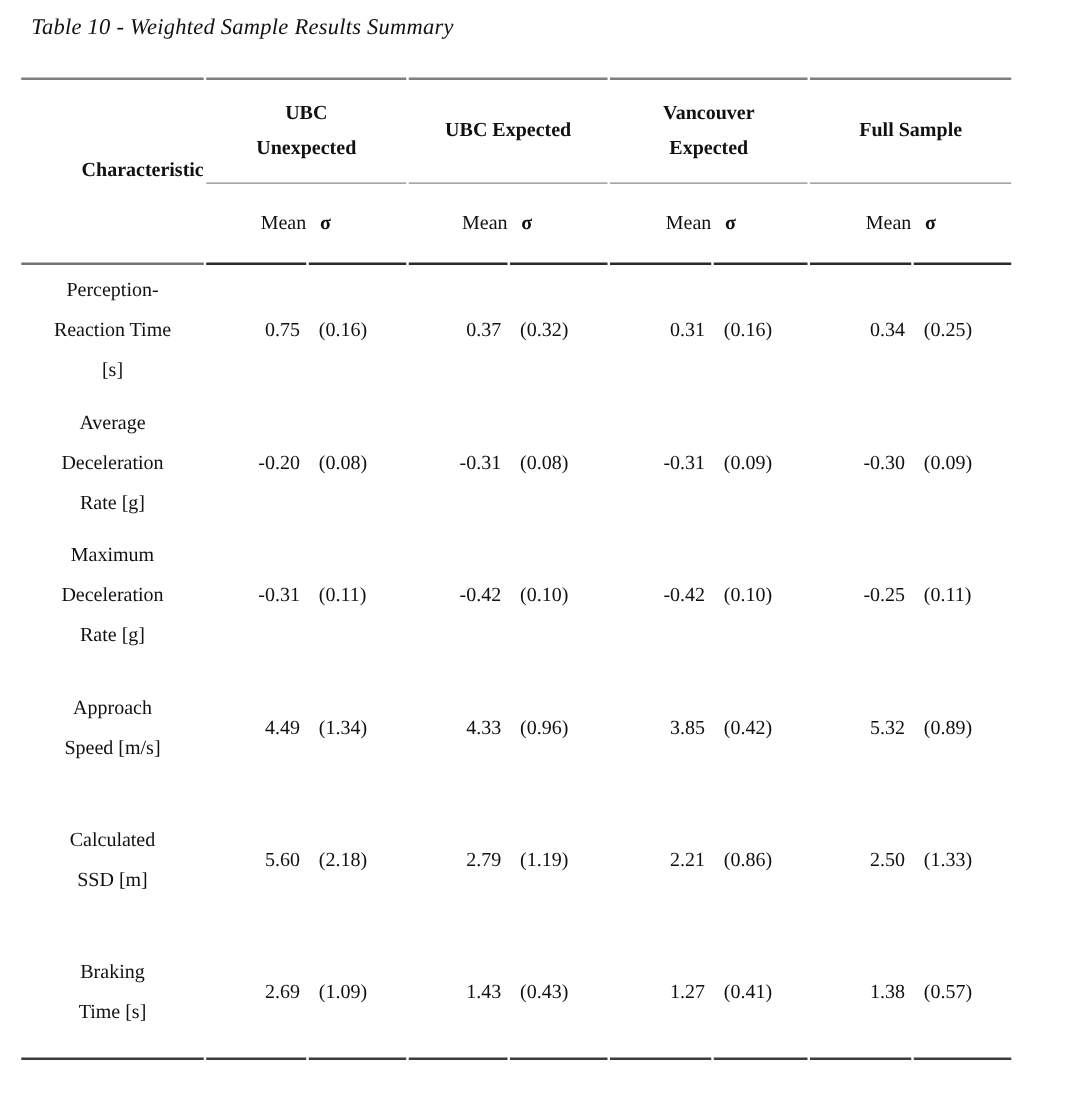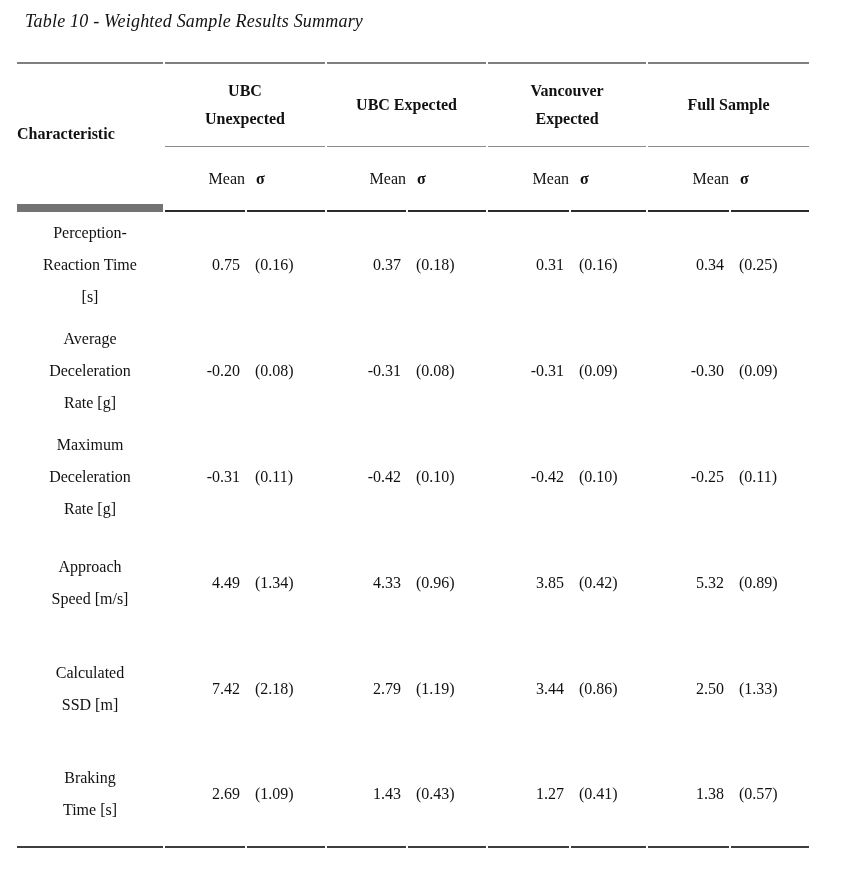--- a/index.html
+++ b/index.html
@@ -35,23 +35,23 @@
     padding: 0;
     vertical-align: middle;
     box-sizing: border-box;
     font-size: 16px;
     overflow: hidden;
   }
   
   tr.group-row td { border-top: 2px solid #7f7f7f; }
   td.char-head {
     height: 150px; 
-    text-align: left;
+    text-align: right;
     font-weight: bold;
-    border-bottom: 8px solid #737373;
+    border-bottom: 2px solid #737373;
     white-space: pre-line;
   }
   td.group-head {
     height: 85px;
     text-align: center;
     font-weight: bold;
     line-height: 28px;
     border-bottom: 1px solid #8a8a8a;
     white-space: pre-line;
   }
@@ -109,21 +109,21 @@
     <td class="sigma-head">σ</td>
   </tr>
 
   <tr class="data-row">
     <td class="char-label">Perception-
 Reaction Time
 [s]</td>
     <td class="mean-cell">0.75</td>
     <td class="sigma-cell">(0.16)</td>
     <td class="mean-cell">0.37</td>
-    <td class="sigma-cell">(0.18)</td>
+    <td class="sigma-cell">(0.32)</td>
     <td class="mean-cell">0.31</td>
     <td class="sigma-cell">(0.16)</td>
     <td class="mean-cell">0.34</td>
     <td class="sigma-cell">(0.25)</td>
   </tr>
 
   <tr class="data-row">
     <td class="char-label">Average
 Deceleration
 Rate [g]</td>
@@ -160,25 +160,25 @@
     <td class="sigma-cell">(0.96)</td>
     <td class="mean-cell">3.85</td>
     <td class="sigma-cell">(0.42)</td>
     <td class="mean-cell">5.32</td>
     <td class="sigma-cell">(0.89)</td>
   </tr>
 
   <tr class="data-row">
     <td class="char-label">Calculated
 SSD [m]</td>
-    <td class="mean-cell">7.42</td>
+    <td class="mean-cell">5.60</td>
     <td class="sigma-cell">(2.18)</td>
     <td class="mean-cell">2.79</td>
     <td class="sigma-cell">(1.19)</td>
-    <td class="mean-cell">3.44</td>
+    <td class="mean-cell">2.21</td>
     <td class="sigma-cell">(0.86)</td>
     <td class="mean-cell">2.50</td>
     <td class="sigma-cell">(1.33)</td>
   </tr>
 
   <tr class="data-row">
     <td class="char-label">Braking
 Time [s]</td>
     <td class="mean-cell">2.69</td>
     <td class="sigma-cell">(1.09)</td>

